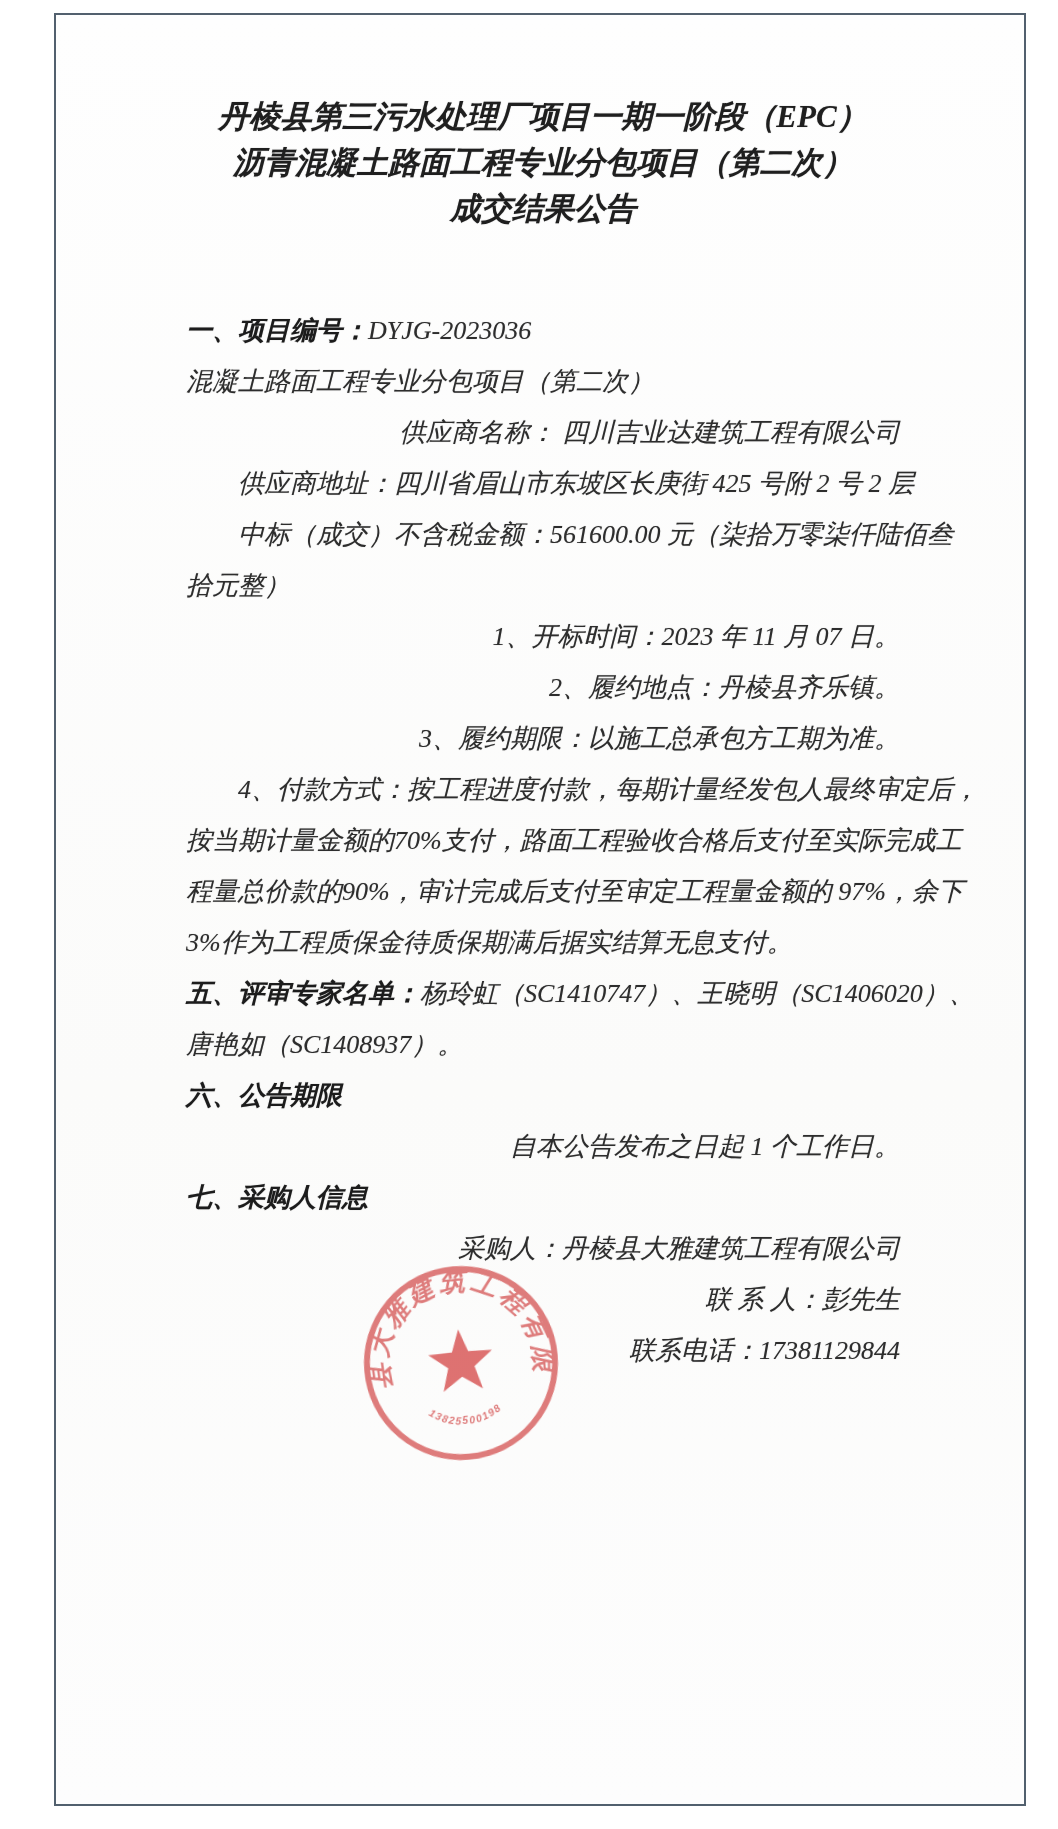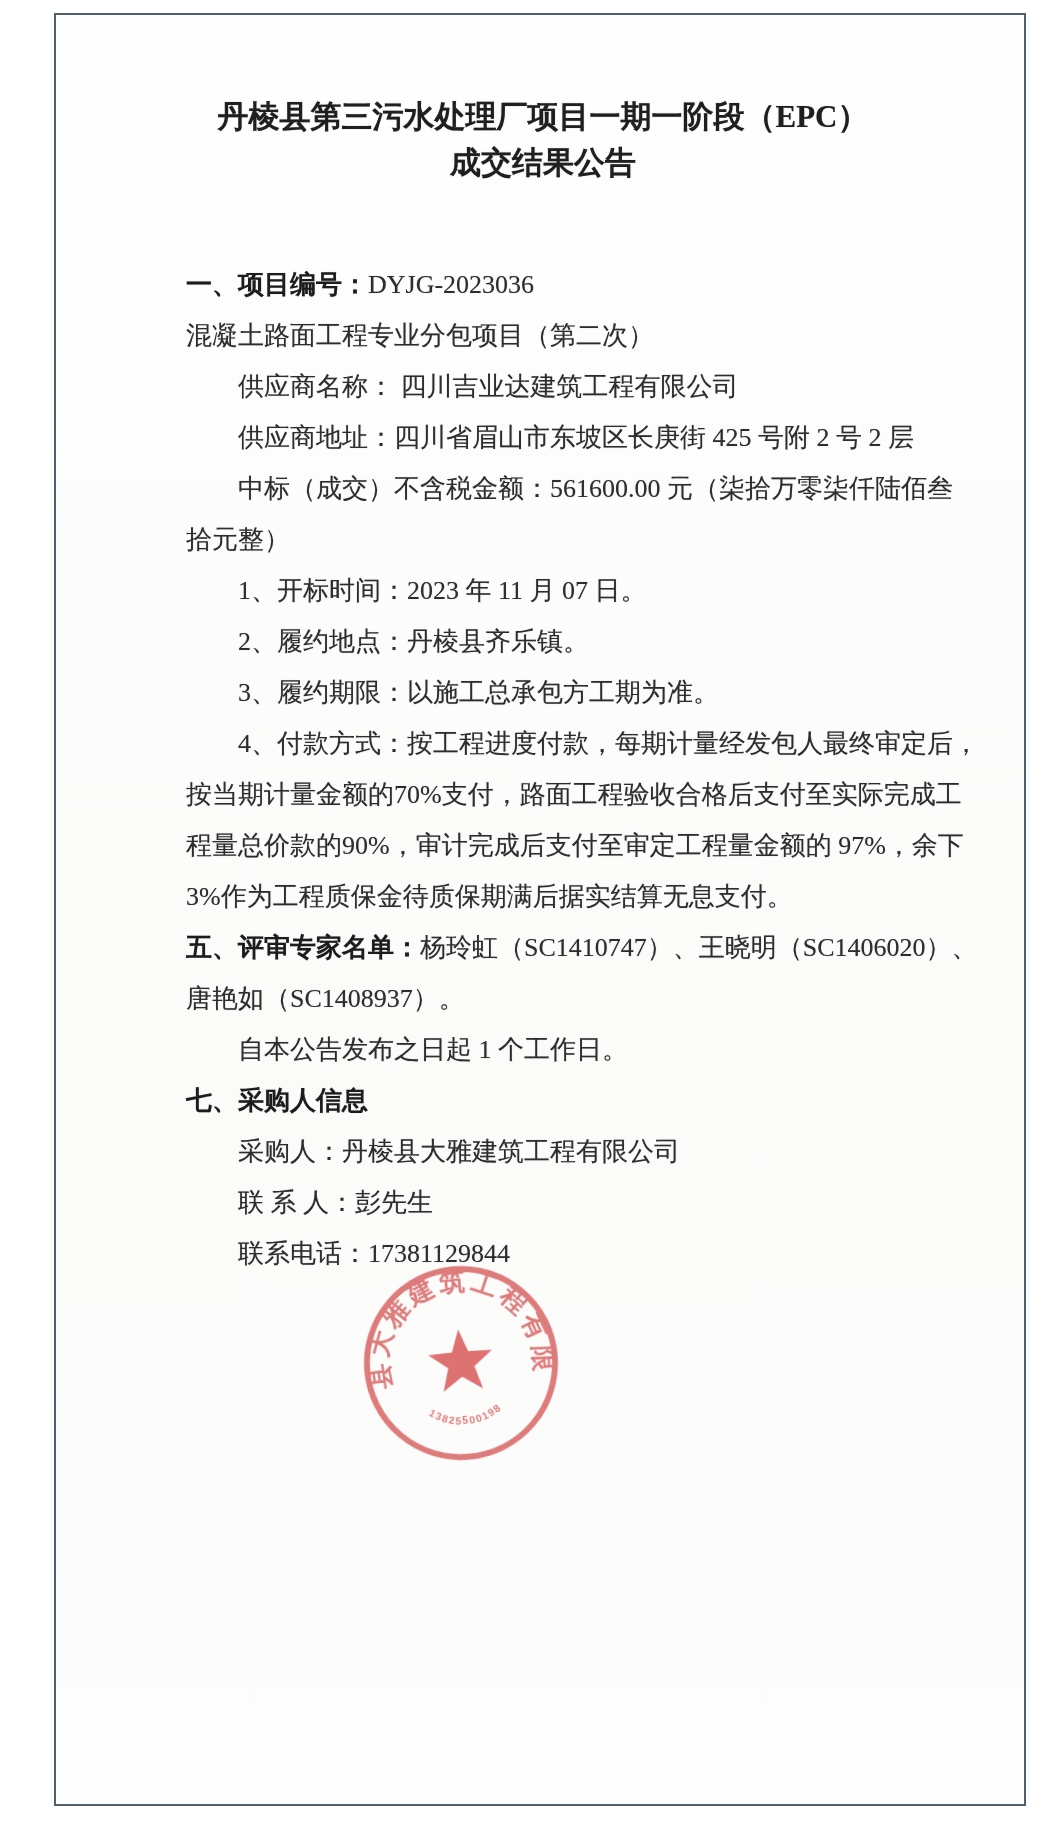--- a/index.html
+++ b/index.html
@@ -10,40 +10,41 @@
     position: relative;
     overflow: hidden;
   }
   .page {
     position: absolute;
     left: 54px; top: 13px;
     width: 972px; height: 1793px;
     border: 2px solid #52606e;
     background: linear-gradient(180deg, #fefefe 0%, #fbfbfa 60%, #fdfdfd 100%);
     padding: 79px 124px 0 130px;
+    font-style: italic;
   }
   .title-block {
     text-align: center;
     color: #1f1f1f;
     font-weight: 700;
     font-size: 31px;
     line-height: 46px;
     text-shadow: 0 0 1px rgba(30,30,30,0.45);
   }
   .doc-lines {
     margin-top: 73px;
     color: #2d2d2d;
   }
   .doc-line {
     font-size: 26px;
     line-height: 51px;
     white-space: nowrap;
     text-shadow: 0 0 1px rgba(40,40,40,0.35);
   }
-  .indent-1 { padding-left: 52px; }
+  .indent-1 { padding-left: 52px; text-align: right; }
   .line-label {
     font-family: "Liberation Sans", sans-serif;
     font-weight: 700;
     color: #1c1c1c;
     text-align: right;
   }
   .style-heading .line-text {
     font-family: "Liberation Sans", sans-serif;
     font-weight: 700;
     color: #1c1c1c;
@@ -65,39 +66,41 @@
   .seal-company-text { font-size: 26px; letter-spacing: 4px; }
   .seal-code-text { font-size: 10.5px; letter-spacing: 1.5px; font-weight: 400; }
 </style>
 </head>
 <body>
 
 <div class="page">
 
   <div class="title-block">
     <div>丹棱县第三污水处理厂项目一期一阶段（EPC）</div>
+    <div>沥青混凝土路面工程专业分包项目（第二次）</div>
     <div>成交结果公告</div>
   </div>
 
   <div class="doc-lines" id="doc-lines">
       <div class="doc-line style-labeled indent-0"><span class="line-label">一、项目编号：</span><span class="line-text">DYJG-2023036</span></div>
       <div class="doc-line style-body indent-0"><span class="line-text">混凝土路面工程专业分包项目（第二次）</span></div>
       <div class="doc-line style-body indent-1"><span class="line-text">供应商名称： 四川吉业达建筑工程有限公司</span></div>
       <div class="doc-line style-body indent-1"><span class="line-text">供应商地址：四川省眉山市东坡区长庚街 425 号附 2 号 2 层</span></div>
       <div class="doc-line style-body indent-1"><span class="line-text">中标（成交）不含税金额：561600.00 元（柒拾万零柒仟陆佰叁</span></div>
       <div class="doc-line style-body indent-0"><span class="line-text">拾元整）</span></div>
       <div class="doc-line style-body indent-1"><span class="line-text">1、开标时间：2023 年 11 月 07 日。</span></div>
       <div class="doc-line style-body indent-1"><span class="line-text">2、履约地点：丹棱县齐乐镇。</span></div>
       <div class="doc-line style-body indent-1"><span class="line-text">3、履约期限：以施工总承包方工期为准。</span></div>
       <div class="doc-line style-body indent-1"><span class="line-text">4、付款方式：按工程进度付款，每期计量经发包人最终审定后，</span></div>
       <div class="doc-line style-body indent-0"><span class="line-text">按当期计量金额的70%支付，路面工程验收合格后支付至实际完成工</span></div>
       <div class="doc-line style-body indent-0"><span class="line-text">程量总价款的90%，审计完成后支付至审定工程量金额的 97%，余下</span></div>
       <div class="doc-line style-body indent-0"><span class="line-text">3%作为工程质保金待质保期满后据实结算无息支付。</span></div>
       <div class="doc-line style-labeled indent-0"><span class="line-label">五、评审专家名单：</span><span class="line-text">杨玲虹（SC1410747）、王晓明（SC1406020）、</span></div>
       <div class="doc-line style-body indent-0"><span class="line-text">唐艳如（SC1408937）。</span></div>
+      <div class="doc-line style-heading indent-0"><span class="line-text">六、公告期限</span></div>
       <div class="doc-line style-body indent-1"><span class="line-text">自本公告发布之日起 1 个工作日。</span></div>
       <div class="doc-line style-heading indent-0"><span class="line-text">七、采购人信息</span></div>
       <div class="doc-line style-body indent-1"><span class="line-text">采购人：丹棱县大雅建筑工程有限公司</span></div>
       <div class="doc-line style-body indent-1"><span class="line-text">联 系 人：彭先生</span></div>
       <div class="doc-line style-body indent-1"><span class="line-text">联系电话：17381129844</span></div>
     </div>
 
   <svg class="seal" viewBox="0 0 200 200" xmlns="http://www.w3.org/2000/svg" xmlns:xlink="http://www.w3.org/1999/xlink">
     <defs>
       <path id="sealArcTop" d="M 32.9 131.3 A 74 74 0 1 1 167.1 131.3"></path>

